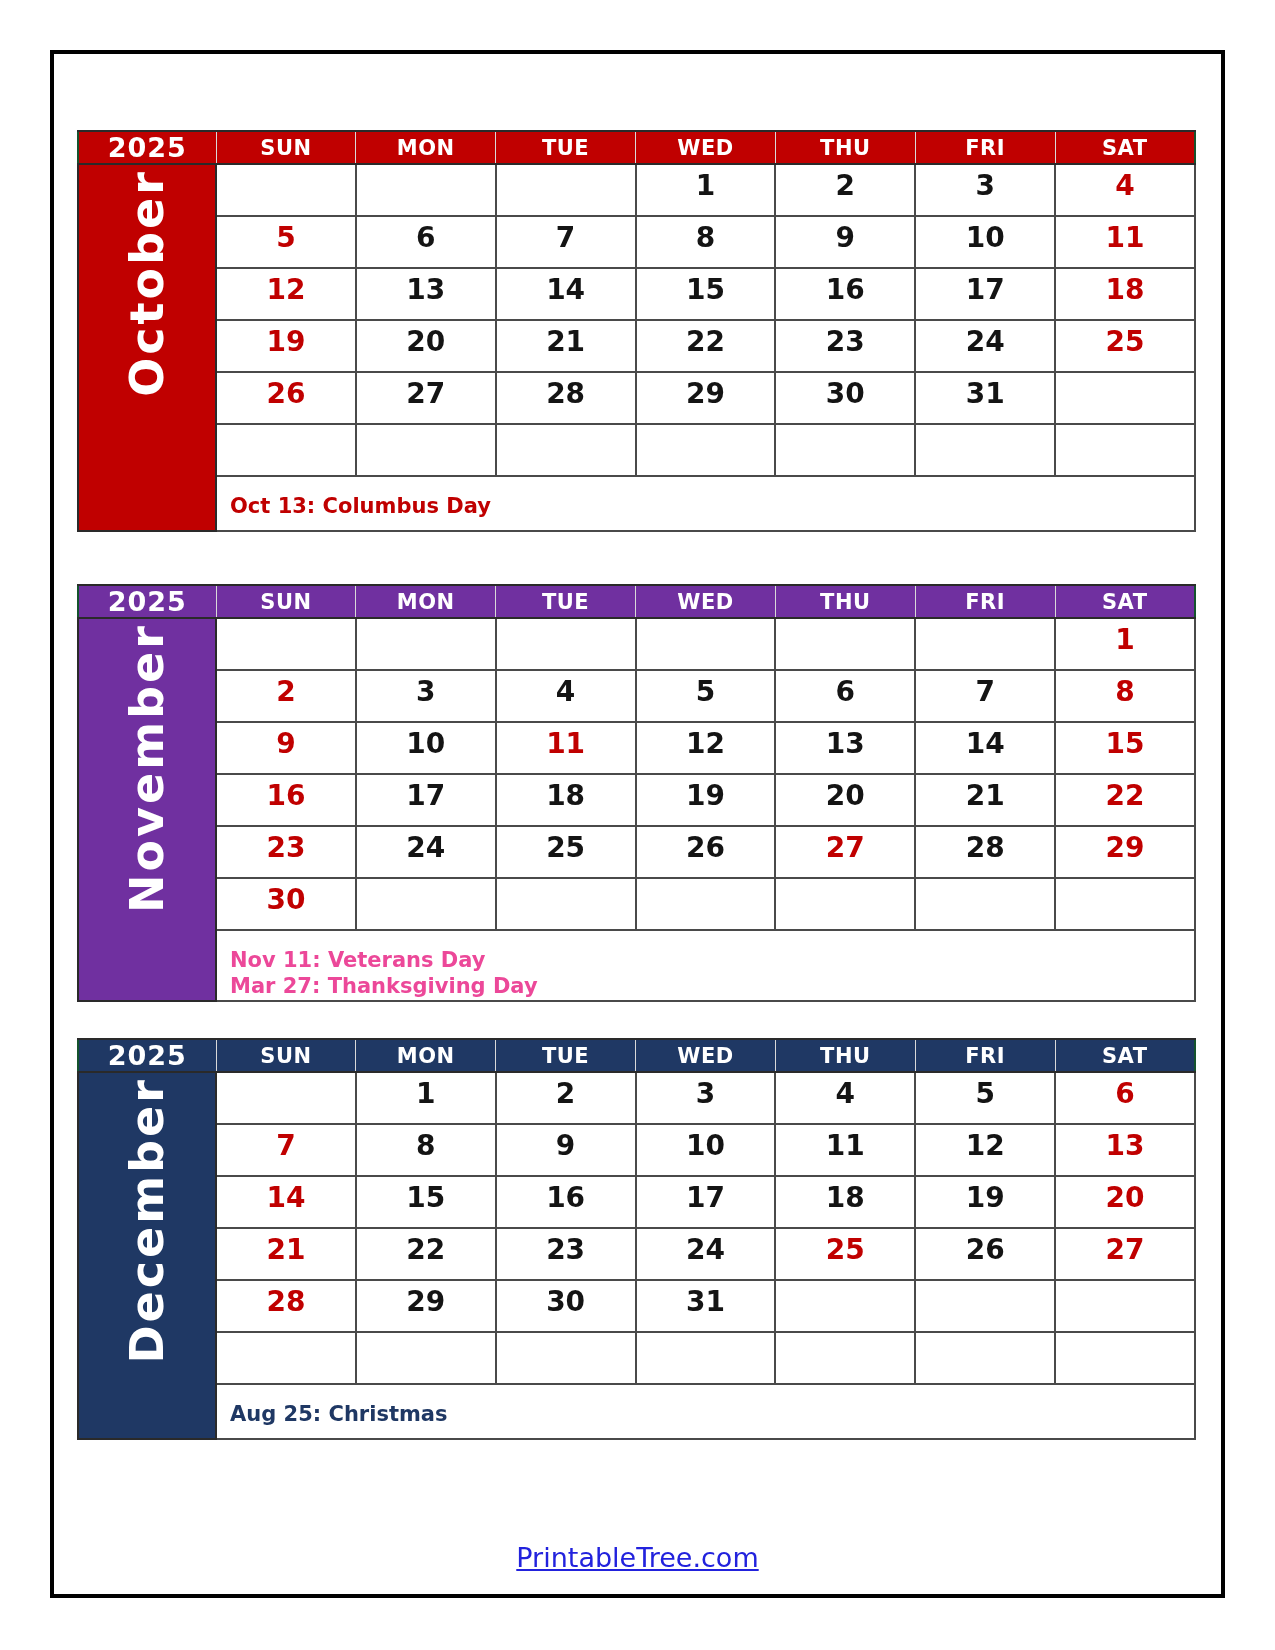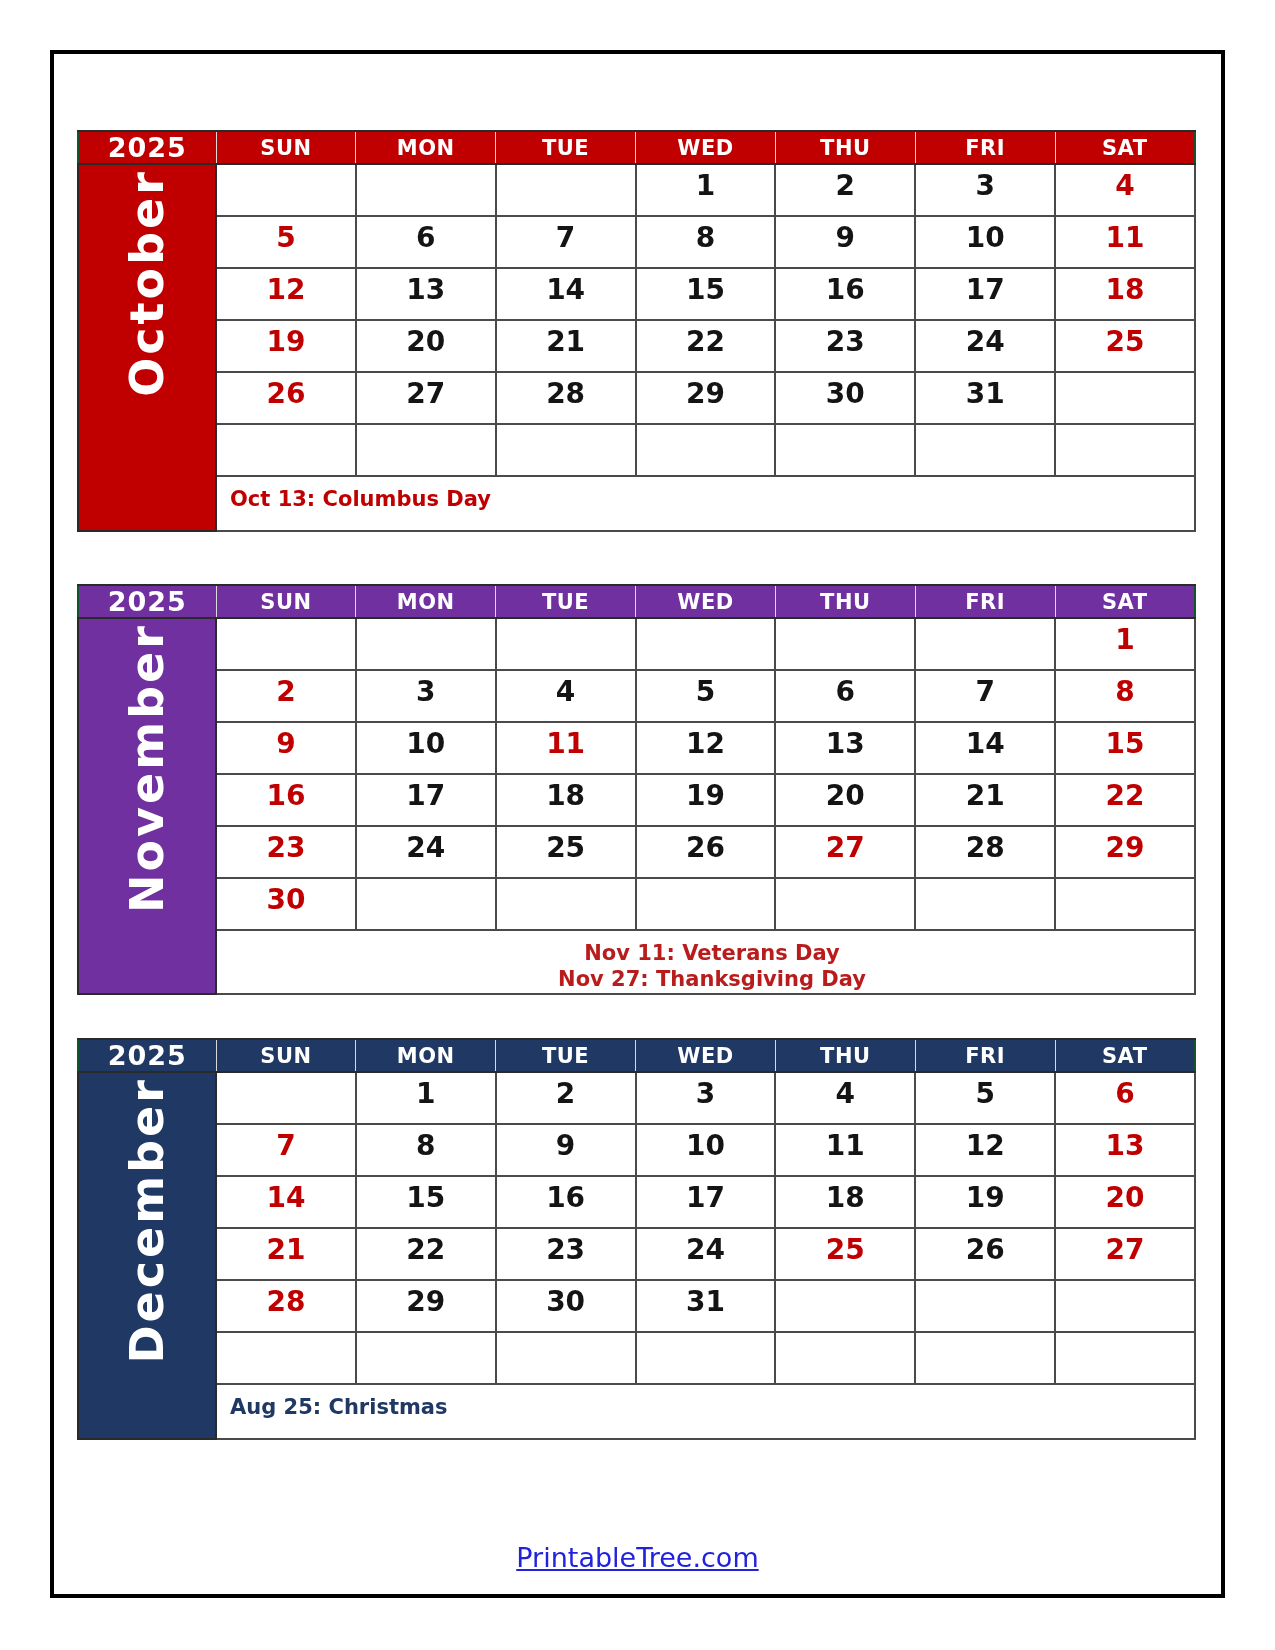--- a/index.html
+++ b/index.html
@@ -77,21 +77,21 @@
     vertical-align: top;
     font-weight: bold;
     font-size: 28px;
     color: #141414;
     padding-top: 4px;
   }
   tr.notes-row td {
     height: 55px;
     vertical-align: top;
     text-align: left;
-    padding: 9px 0 0 13px;
+    padding: 16px 0 0 13px;
     font-weight: bold;
     font-size: 21px;
     line-height: 1.25;
   }
   .footer {
     position: absolute;
     top: 1542px;
     left: 0;
     width: 1275px;
     text-align: center;
@@ -264,23 +264,23 @@
         <tr class="date-row">
           <td style="color: rgb(192, 0, 0);">30</td>
           <td style="color: rgb(20, 20, 20);"></td>
           <td style="color: rgb(20, 20, 20);"></td>
           <td style="color: rgb(20, 20, 20);"></td>
           <td style="color: rgb(20, 20, 20);"></td>
           <td style="color: rgb(20, 20, 20);"></td>
           <td style="color: rgb(20, 20, 20);"></td>
         </tr>
         <tr class="notes-row">
-          <td colspan="7" style="color: #b91c1c; text-align: center;">
+          <td colspan="7" style="color: #ec4899;">
             <div>Nov 11: Veterans Day</div>
-            <div>Nov 27: Thanksgiving Day</div>
+            <div>Mar 27: Thanksgiving Day</div>
           </td>
         </tr>
       </tbody>
     </table>
     <table class="calendar cal-2">
       <colgroup>
         <col style="width: 138px;">
         <col>
         <col>
         <col>

